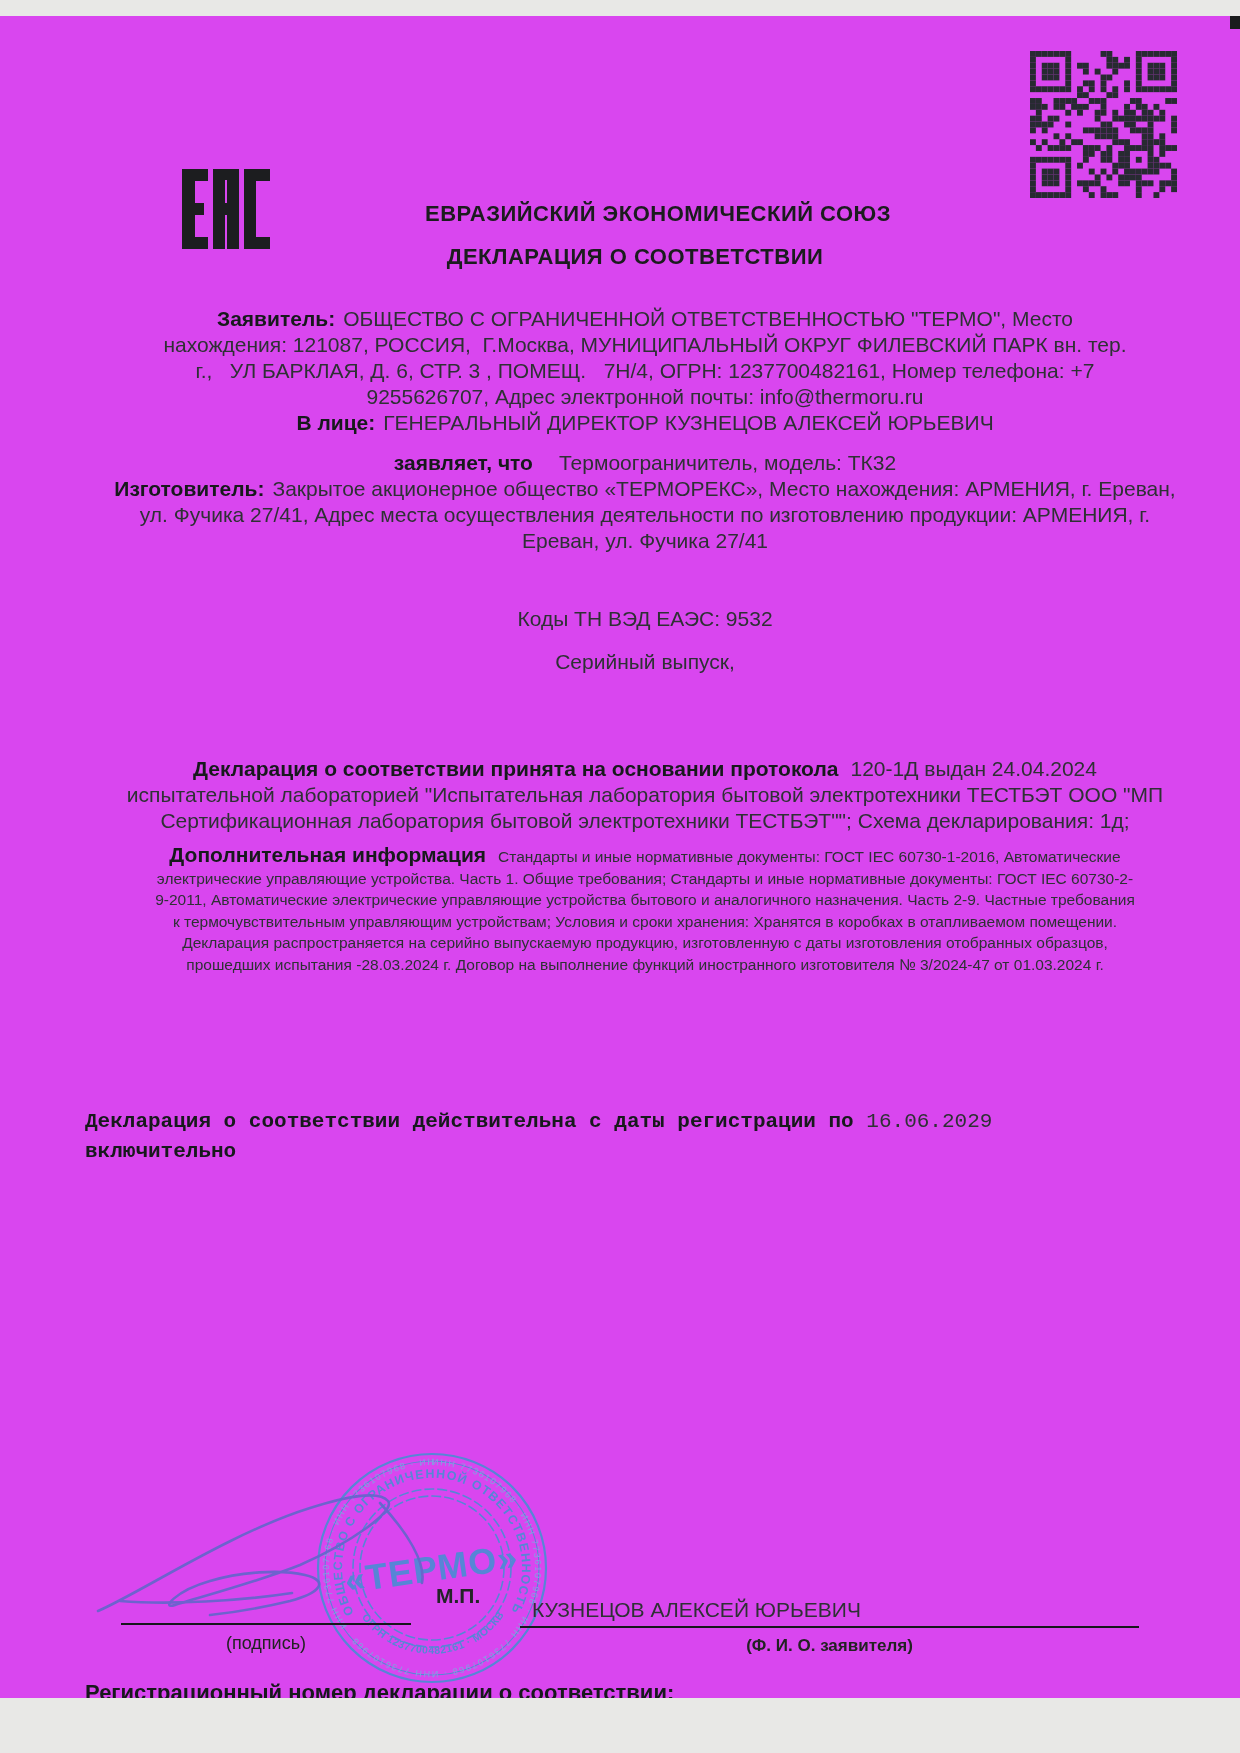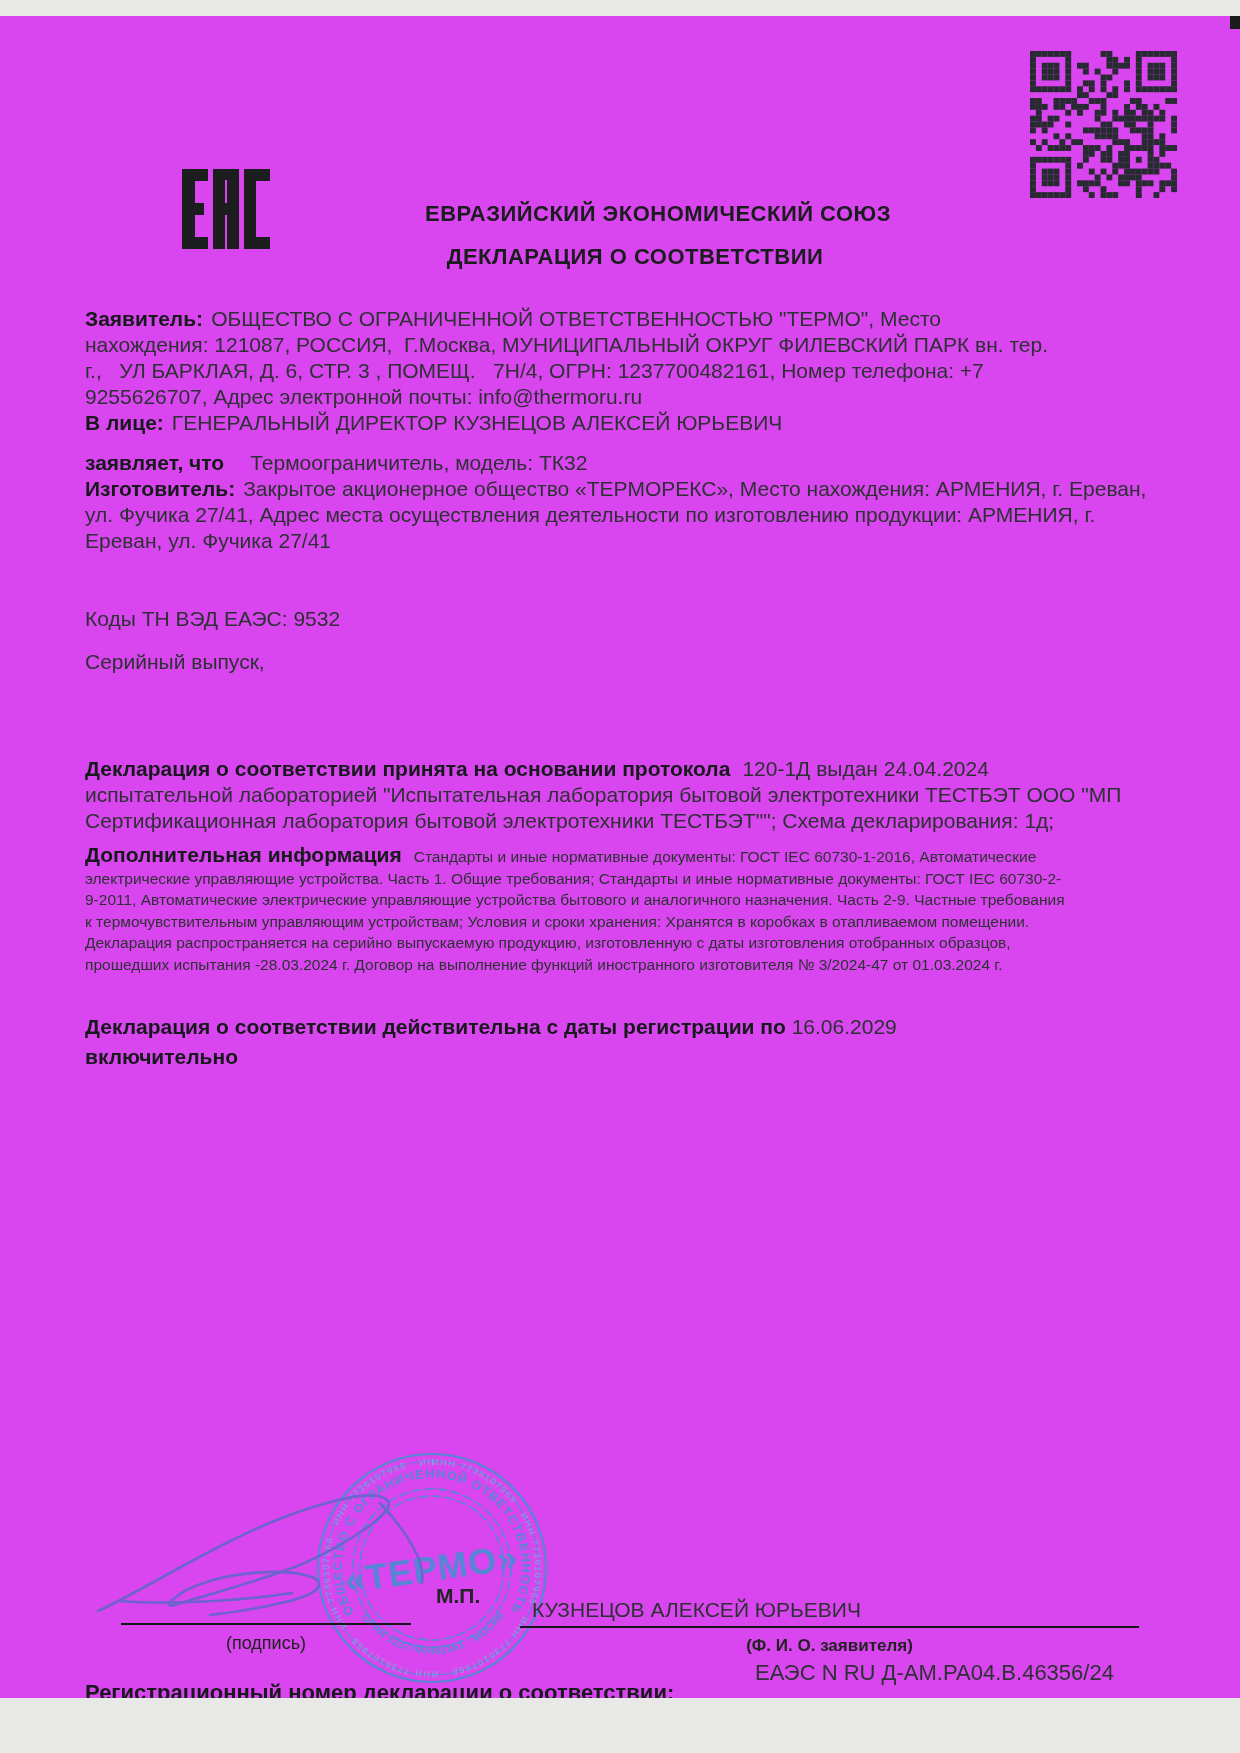--- a/index.html
+++ b/index.html
@@ -3,21 +3,21 @@
 <meta charset="utf-8">
 <style>
   html,body{margin:0;padding:0;background:#e8e8e6;}
   .page{
     position:relative;width:1240px;height:1682px;margin:16px auto;
     background:#d946ef;overflow:hidden;
     font-family:"Liberation Sans", sans-serif;color:#2e3134;
   }
   .abs{position:absolute;}
   .title{font-weight:bold;color:#1b1c1e;font-size:22px;letter-spacing:.5px;white-space:nowrap;transform:translateX(-50%);}
-  .para{position:absolute;left:85px;width:1120px;font-size:21px;line-height:26px;white-space:pre-wrap;}
+  .para{position:absolute;left:85px;width:1120px;font-size:21px;line-height:26px;white-space:pre-wrap;text-align:center;}
   .lbl{font-weight:bold;color:#17191c;}
   .g8{margin-right:8px;}
   .g12{margin-right:12px;}
   .g20{margin-right:20px;}
   .g26{margin-right:26px;}
   .small{font-size:15.5px;line-height:21.5px;}
   .small .lbl{font-size:21px;}
   .validity{font-size:21px;line-height:30px;font-weight:bold;color:#17191c;white-space:pre-wrap;}
   .validity .plain{font-weight:normal;color:#2e3134;}
   .sigline{position:absolute;height:2px;background:#15161a;}
@@ -397,21 +397,21 @@
 испытательной лабораторией "Испытательная лаборатория бытовой электротехники ТЕСТБЭТ ООО "МП
 Сертификационная лаборатория бытовой электротехники ТЕСТБЭТ""; Схема декларирования: 1д;</span></div>
 
   <div class="para small" style="top:828px;"><span class="lbl g12">Дополнительная информация</span><span>Стандарты и иные нормативные документы: ГОСТ IEC 60730-1-2016, Автоматические
 электрические управляющие устройства. Часть 1. Общие требования; Стандарты и иные нормативные документы: ГОСТ IEC 60730-2-
 9-2011, Автоматические электрические управляющие устройства бытового и аналогичного назначения. Часть 2-9. Частные требования
 к термочувствительным управляющим устройствам; Условия и сроки хранения: Хранятся в коробках в отапливаемом помещении.
 Декларация распространяется на серийно выпускаемую продукцию, изготовленную с даты изготовления отобранных образцов,
 прошедших испытания -28.03.2024 г. Договор на выполнение функций иностранного изготовителя № 3/2024-47 от 01.03.2024 г.</span></div>
 
-  <div class="abs validity" style="left:85px;top:996px;width:1120px;"><span>Декларация о соответствии действительна с даты регистрации по</span> <span class="plain">16.06.2029</span><br><span>включительно</span></div>
+  <div class="abs validity" style="left:85px;top:1091px;width:1120px;font-family:Liberation Mono, monospace;"><span>Декларация о соответствии действительна с даты регистрации по</span> <span class="plain">16.06.2029</span><br><span>включительно</span></div>
 
   <svg class="stamp" width="260" height="260" viewBox="0 0 260 260">
     <defs>
       <path id="arcTop" d="M 52.1 175 A 90 90 0 1 1 207.9 175"></path>
       <path id="arcBottom" d="M 59.6 179.3 A 86 86 0 0 0 200.4 179.3"></path>
       <path id="arcMicro" d="M 130 27 A 103 103 0 1 1 129.9 27"></path>
     </defs>
     <g fill="none" stroke="#4191d2">
       <circle cx="130" cy="130" r="114" stroke-width="2.2"></circle>
       <circle cx="130" cy="130" r="107" stroke-width="1.1"></circle>
@@ -435,17 +435,16 @@
   <div class="sigline" style="left:121px;top:1607px;width:290px;"></div>
   <div class="caption" style="left:121px;top:1617px;width:290px;">(подпись)</div>
 
   <div class="mp" style="left:436px;top:1568px;">М.П.</div>
 
   <div class="signer" style="left:532px;top:1582px;">КУЗНЕЦОВ АЛЕКСЕЙ ЮРЬЕВИЧ</div>
   <div class="sigline" style="left:520px;top:1610px;width:619px;"></div>
   <div class="caption b" style="left:520px;top:1620px;width:619px;">(Ф. И. О. заявителя)</div>
 
   <div class="reg-label" style="top:1664px;text-decoration:underline;">Регистрационный номер декларации о соответствии:</div>
-  <div class="reg-value" style="top:1644px;">ЕАЭС N RU Д-АМ.РА04.В.46356/24</div>
   <div class="reg-label" style="top:1684px;">Дата регистрации декларации о соответствии:</div>
   <div class="reg-value" style="top:1687px;">17.06.2024</div>
 
 </div>
 
 </body></html>

